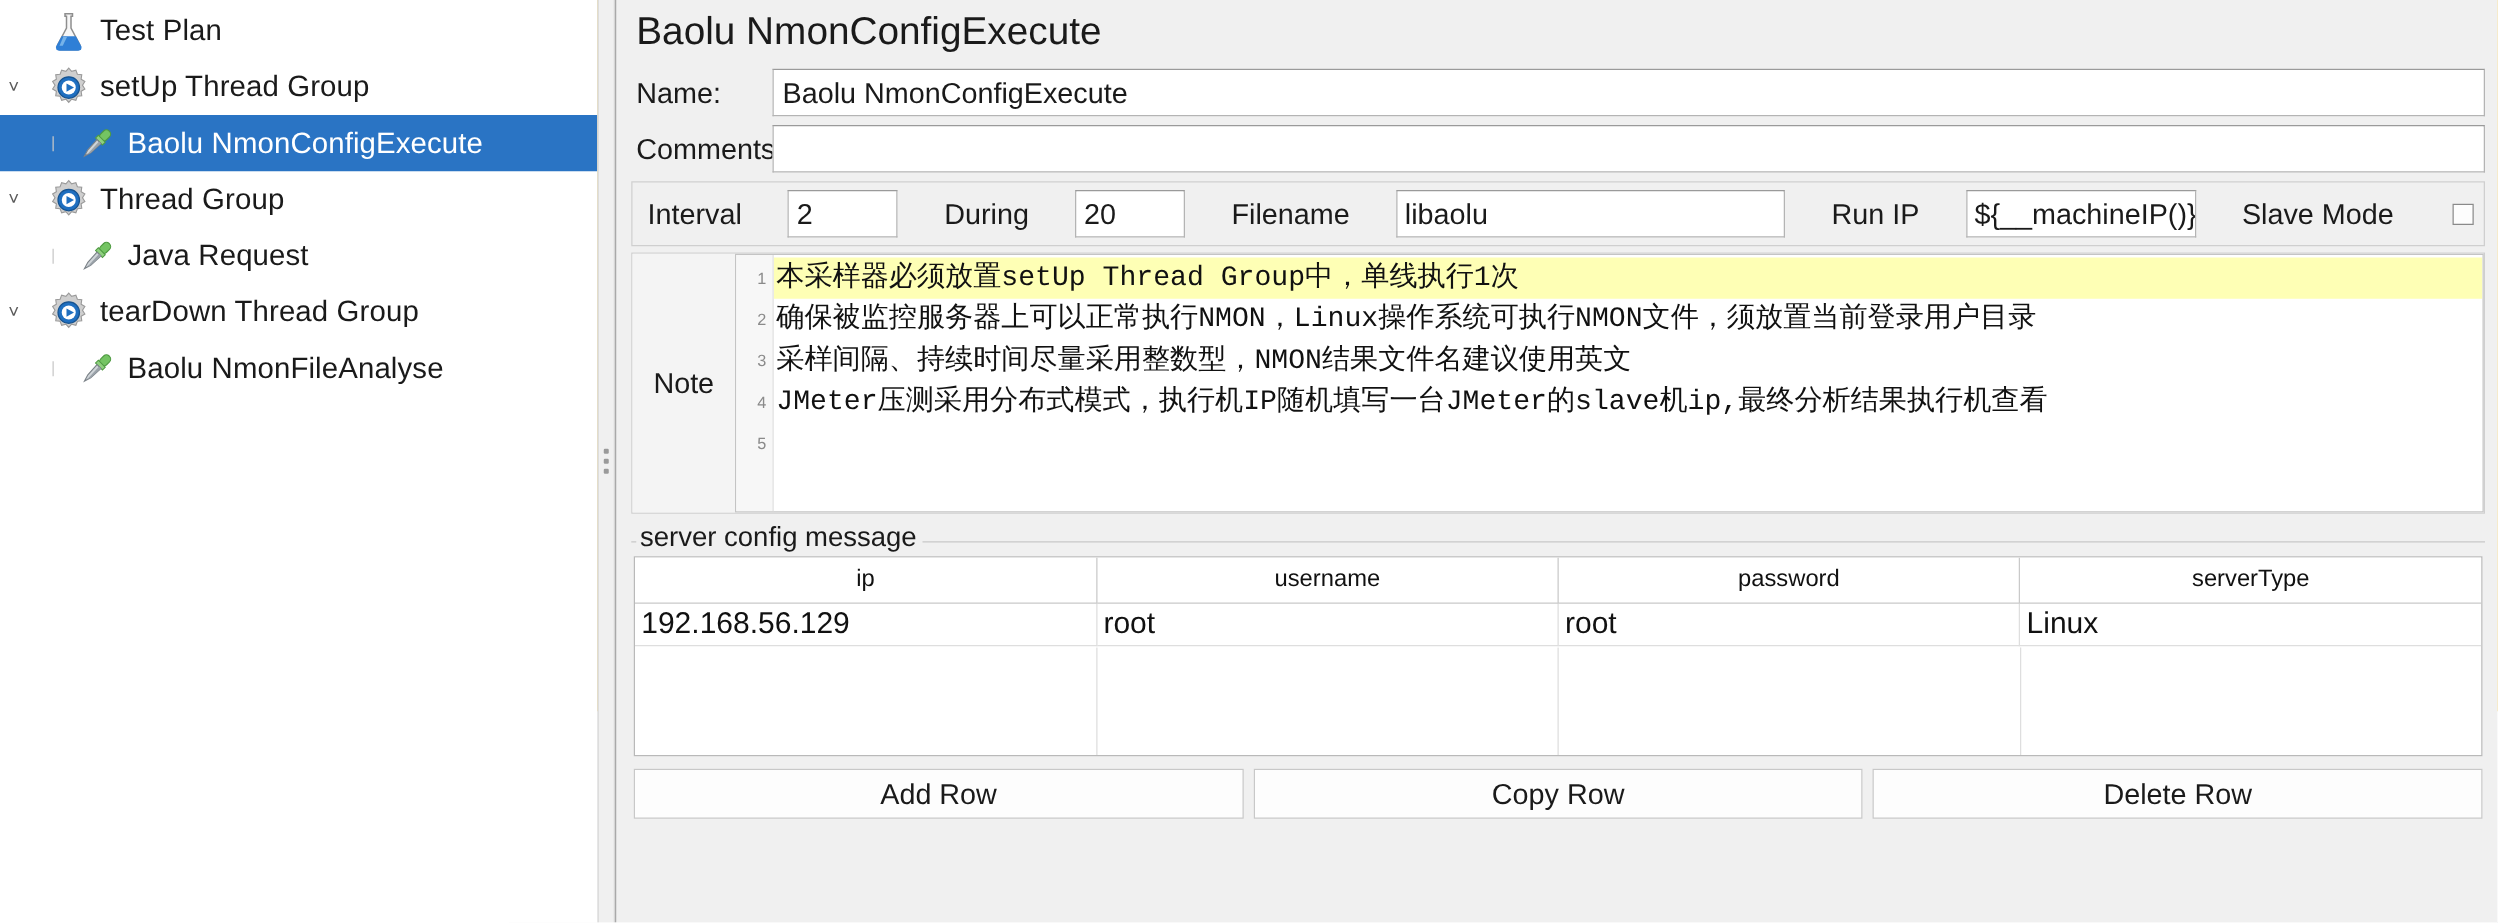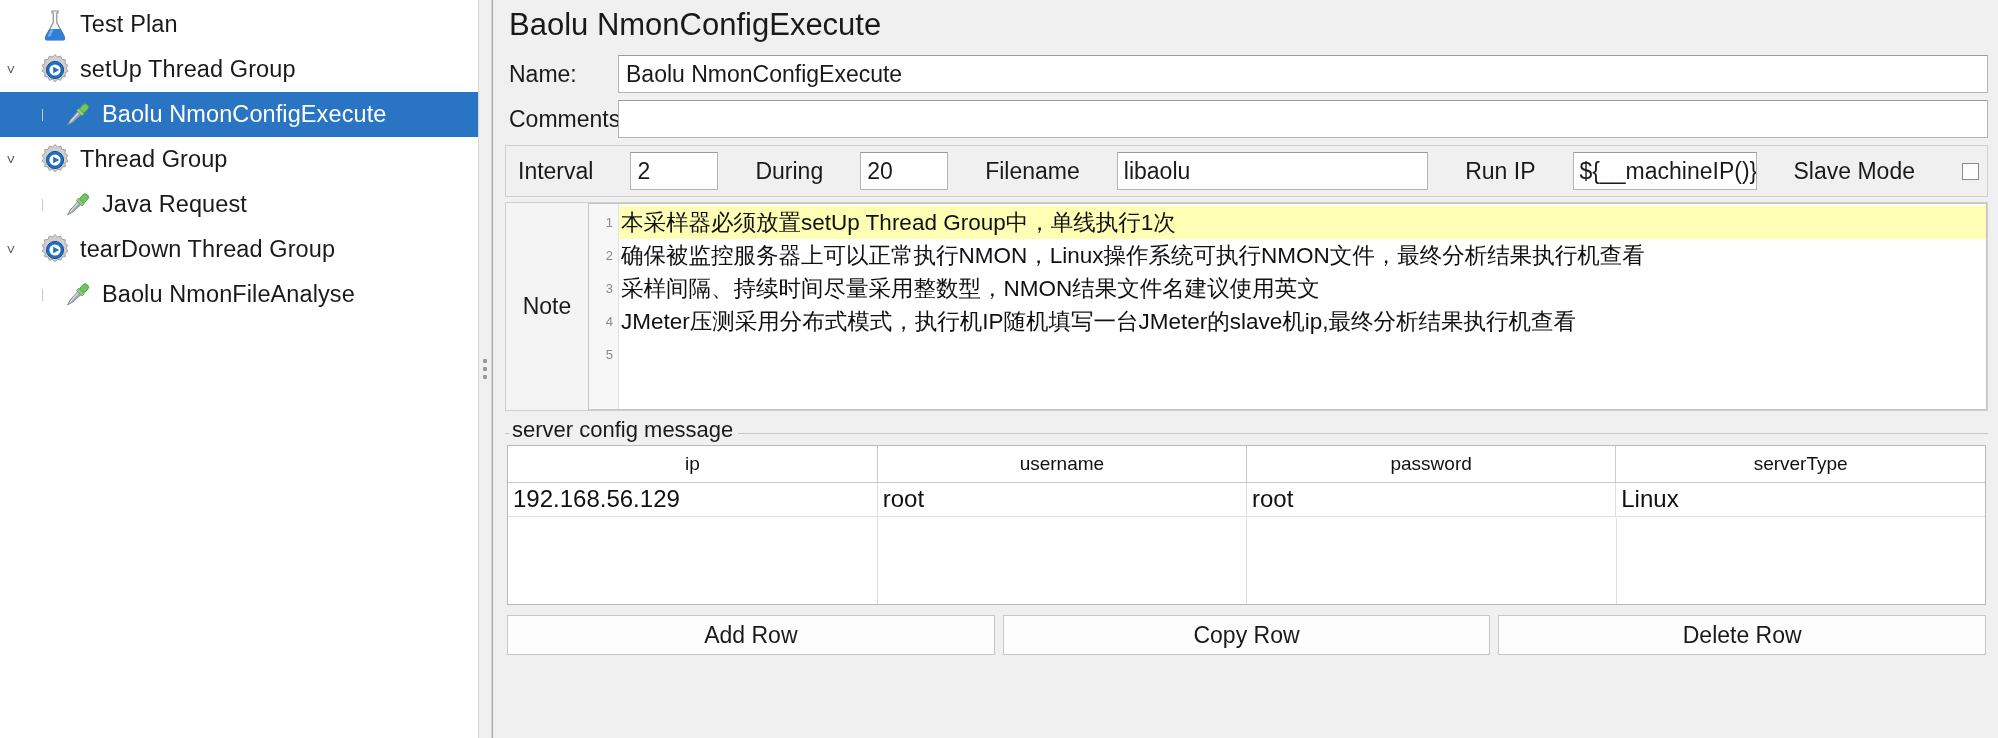--- a/index.html
+++ b/index.html
@@ -226,21 +226,21 @@
     flex: 1 1 auto;
     padding-top: 2px;
     overflow: hidden;
   }
   .note-lines .nline {
     height: 33px;
     line-height: 33px;
     font-size: 22.5px;
     color: #111111;
     white-space: nowrap;
-    font-family: Liberation Sans, sans-serif;
+    font-family: Liberation Mono, monospace;
     padding-left: 2px;
   }
   .note-lines .nline.hl { background: #feffb5; }
 
   
   .group {
     margin-top: 8px;
     position: relative;
     height: 188px;
   }
@@ -480,21 +480,21 @@
       <div class="note-editor">
         <div class="gutter" id="note-gutter">
             <div>1</div>
             <div>2</div>
             <div>3</div>
             <div>4</div>
             <div>5</div>
           </div>
         <div class="note-lines" id="note-lines">
             <div class="nline hl">本采样器必须放置setUp Thread Group中，单线执行1次</div>
-            <div class="nline">确保被监控服务器上可以正常执行NMON，Linux操作系统可执行NMON文件，最终分析结果执行机查看</div>
+            <div class="nline">确保被监控服务器上可以正常执行NMON，Linux操作系统可执行NMON文件，须放置当前登录用户目录</div>
             <div class="nline">采样间隔、持续时间尽量采用整数型，NMON结果文件名建议使用英文</div>
             <div class="nline">JMeter压测采用分布式模式，执行机IP随机填写一台JMeter的slave机ip,最终分析结果执行机查看</div>
           </div>
       </div>
     </div>
 
     <div class="group">
       <div class="group-border"></div>
       <div class="group-title">server config message</div>
       <div class="table-holder">

